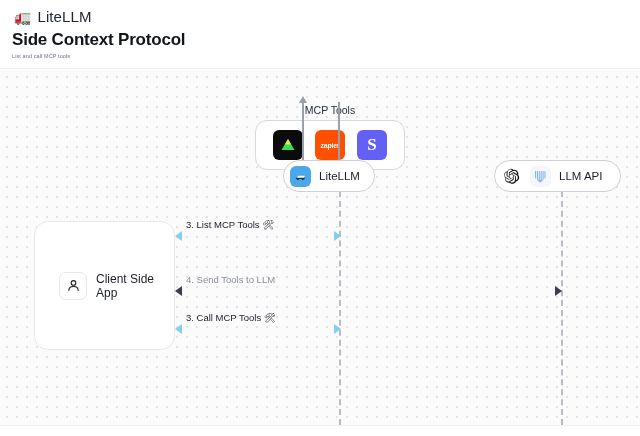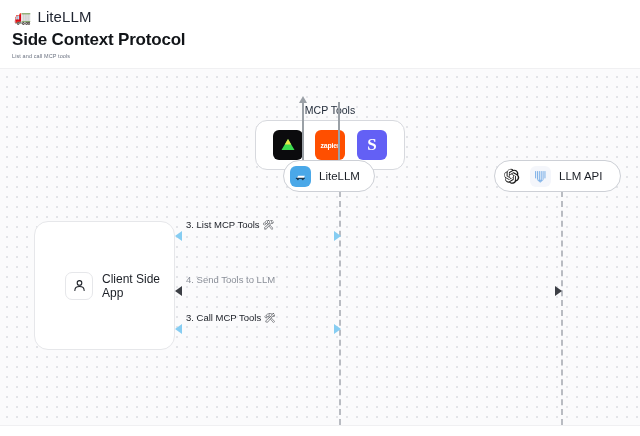--- a/index.html
+++ b/index.html
@@ -99,21 +99,21 @@
   .lifeline {
     position: absolute; width: 0; top: 0;
     border-left: 2px dashed #b9bcc2;
   }
 
   
   .client-box {
     position: absolute; left: 34px; top: 152px;
     width: 141px; height: 129px;
     background: #ffffff; border: 1px solid #e6e7ea; border-radius: 14px;
-    display: flex; align-items: center; gap: 9px; padding-left: 30px;
+    display: flex; align-items: center; gap: 9px; padding-left: 24px;
     box-sizing: border-box;
   }
   .client-icon {
     width: 26px; height: 26px; border-radius: 7px;
     border: 1px solid #e6e7ea; background: #fff;
     display: flex; align-items: center; justify-content: center; flex: 0 0 auto;
   }
   .client-label { font-size: 12px; color: #1b1f26; }
 
   

